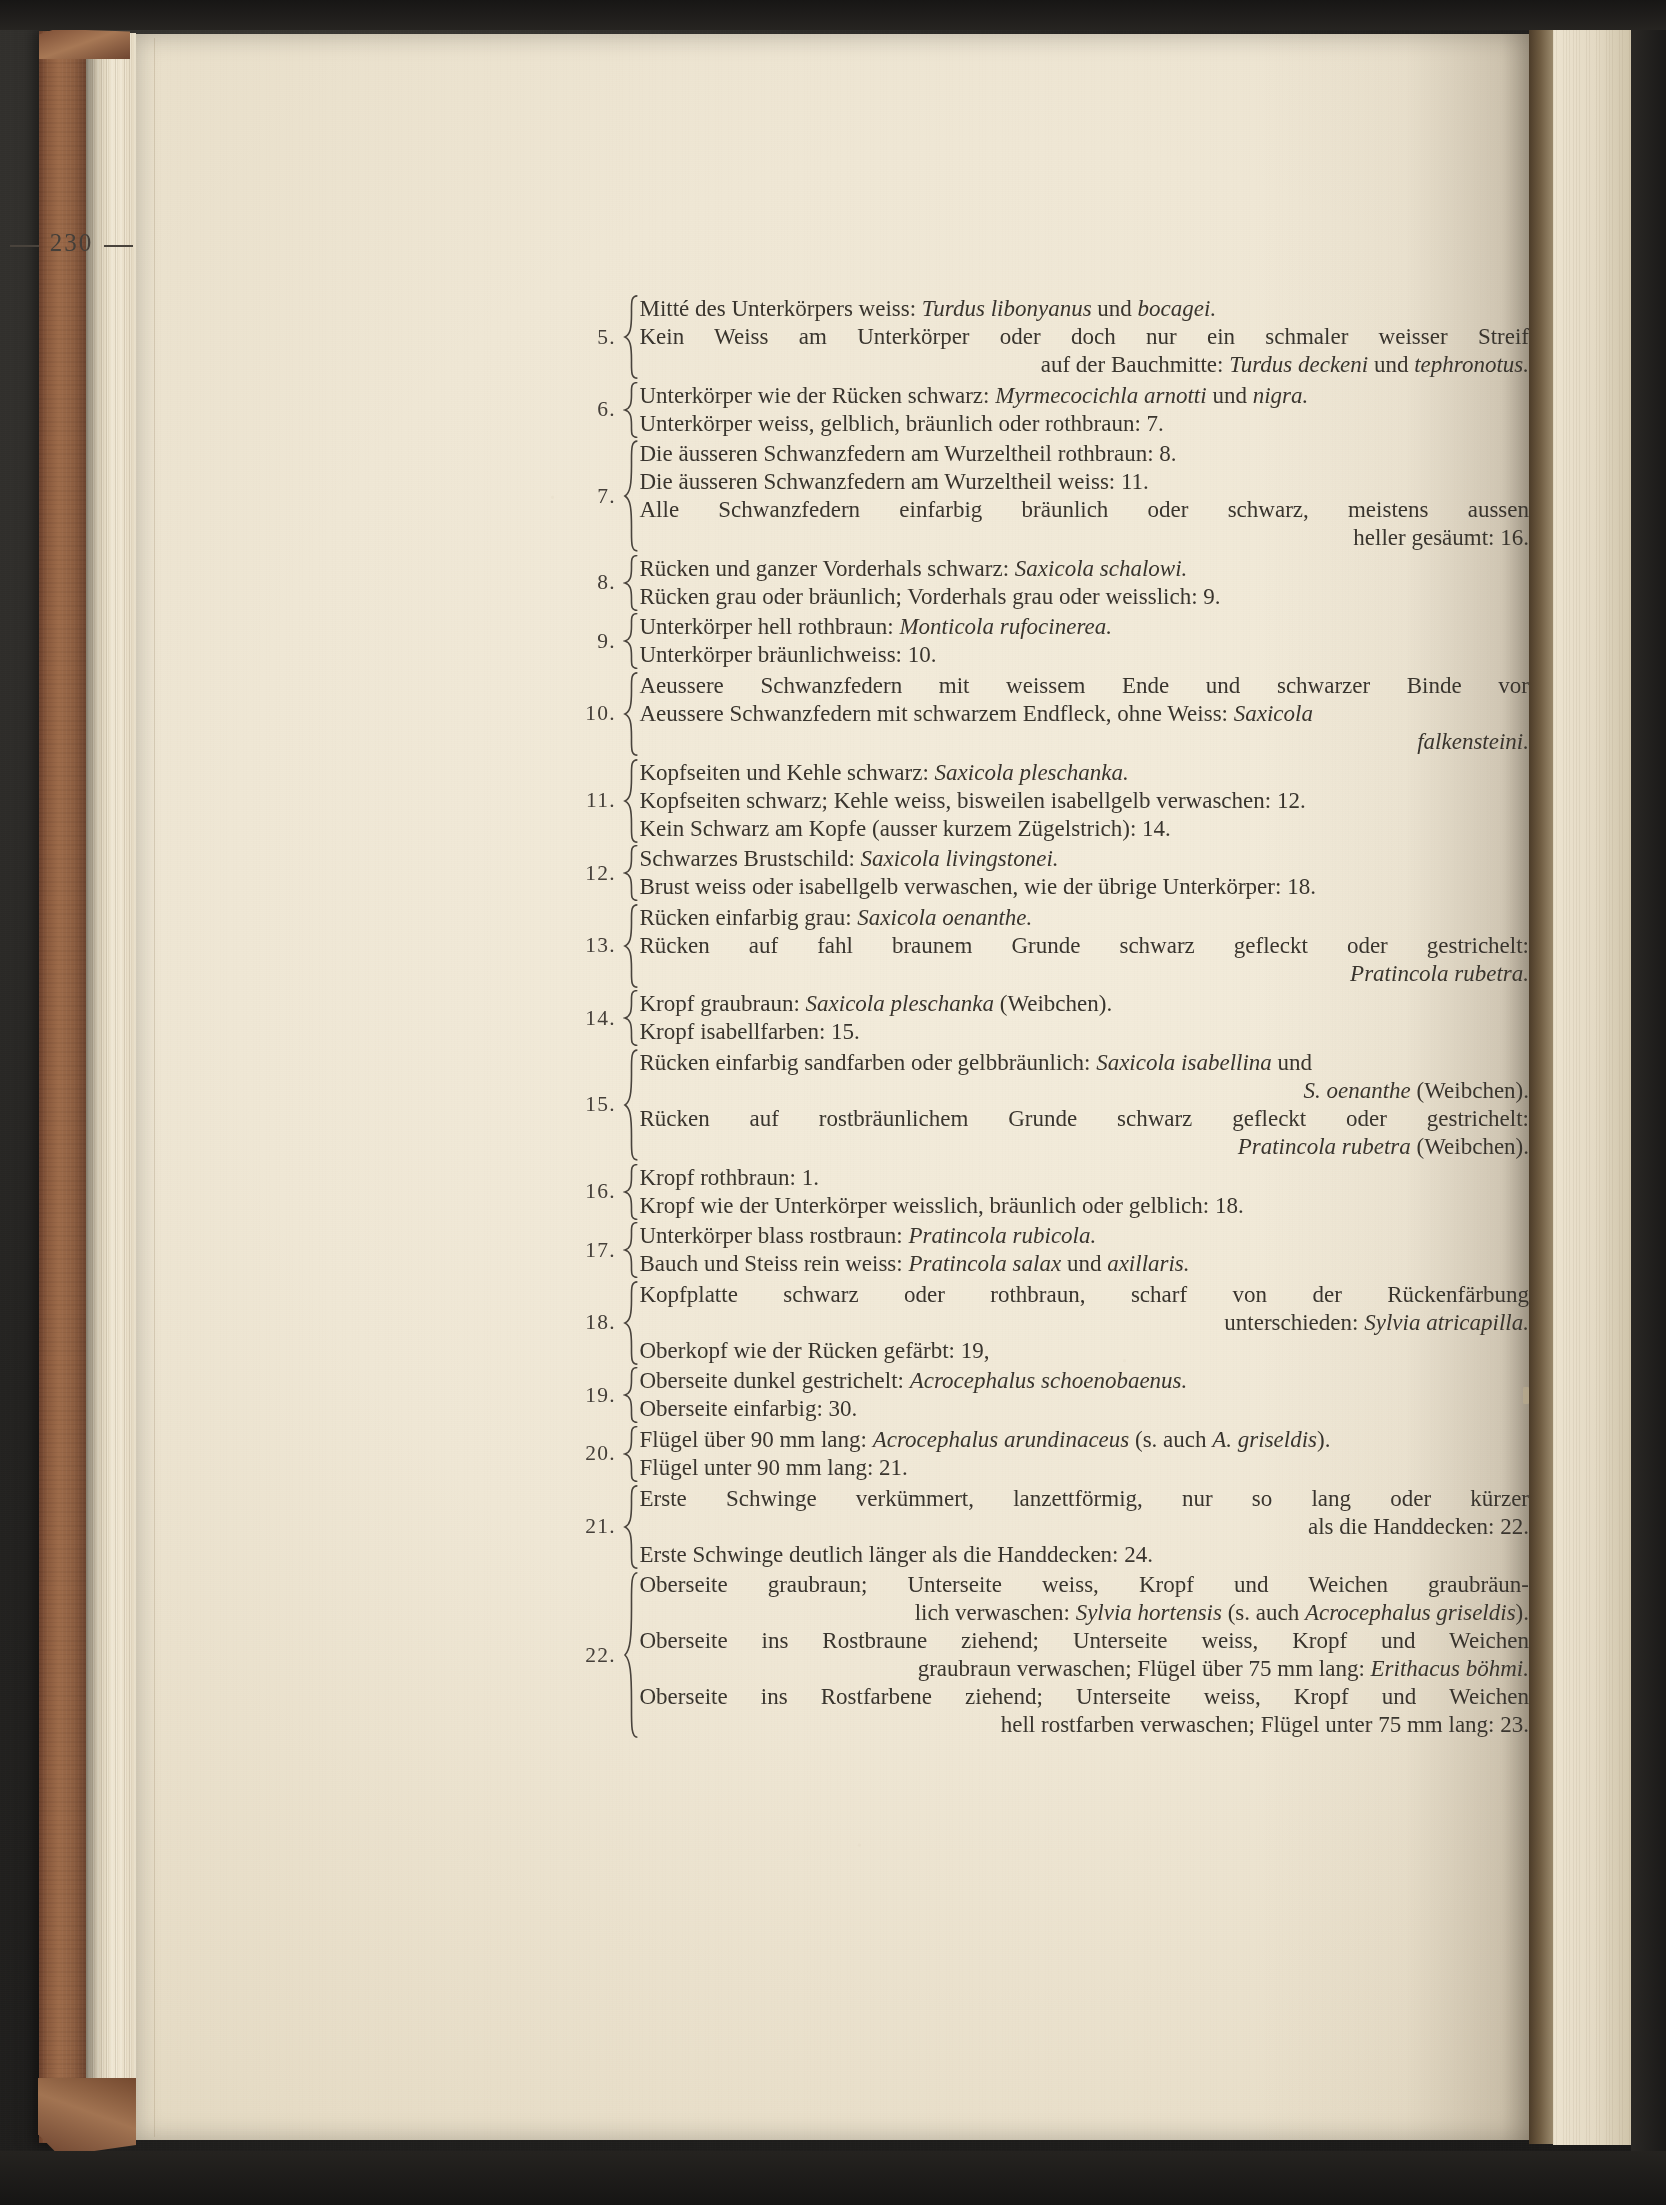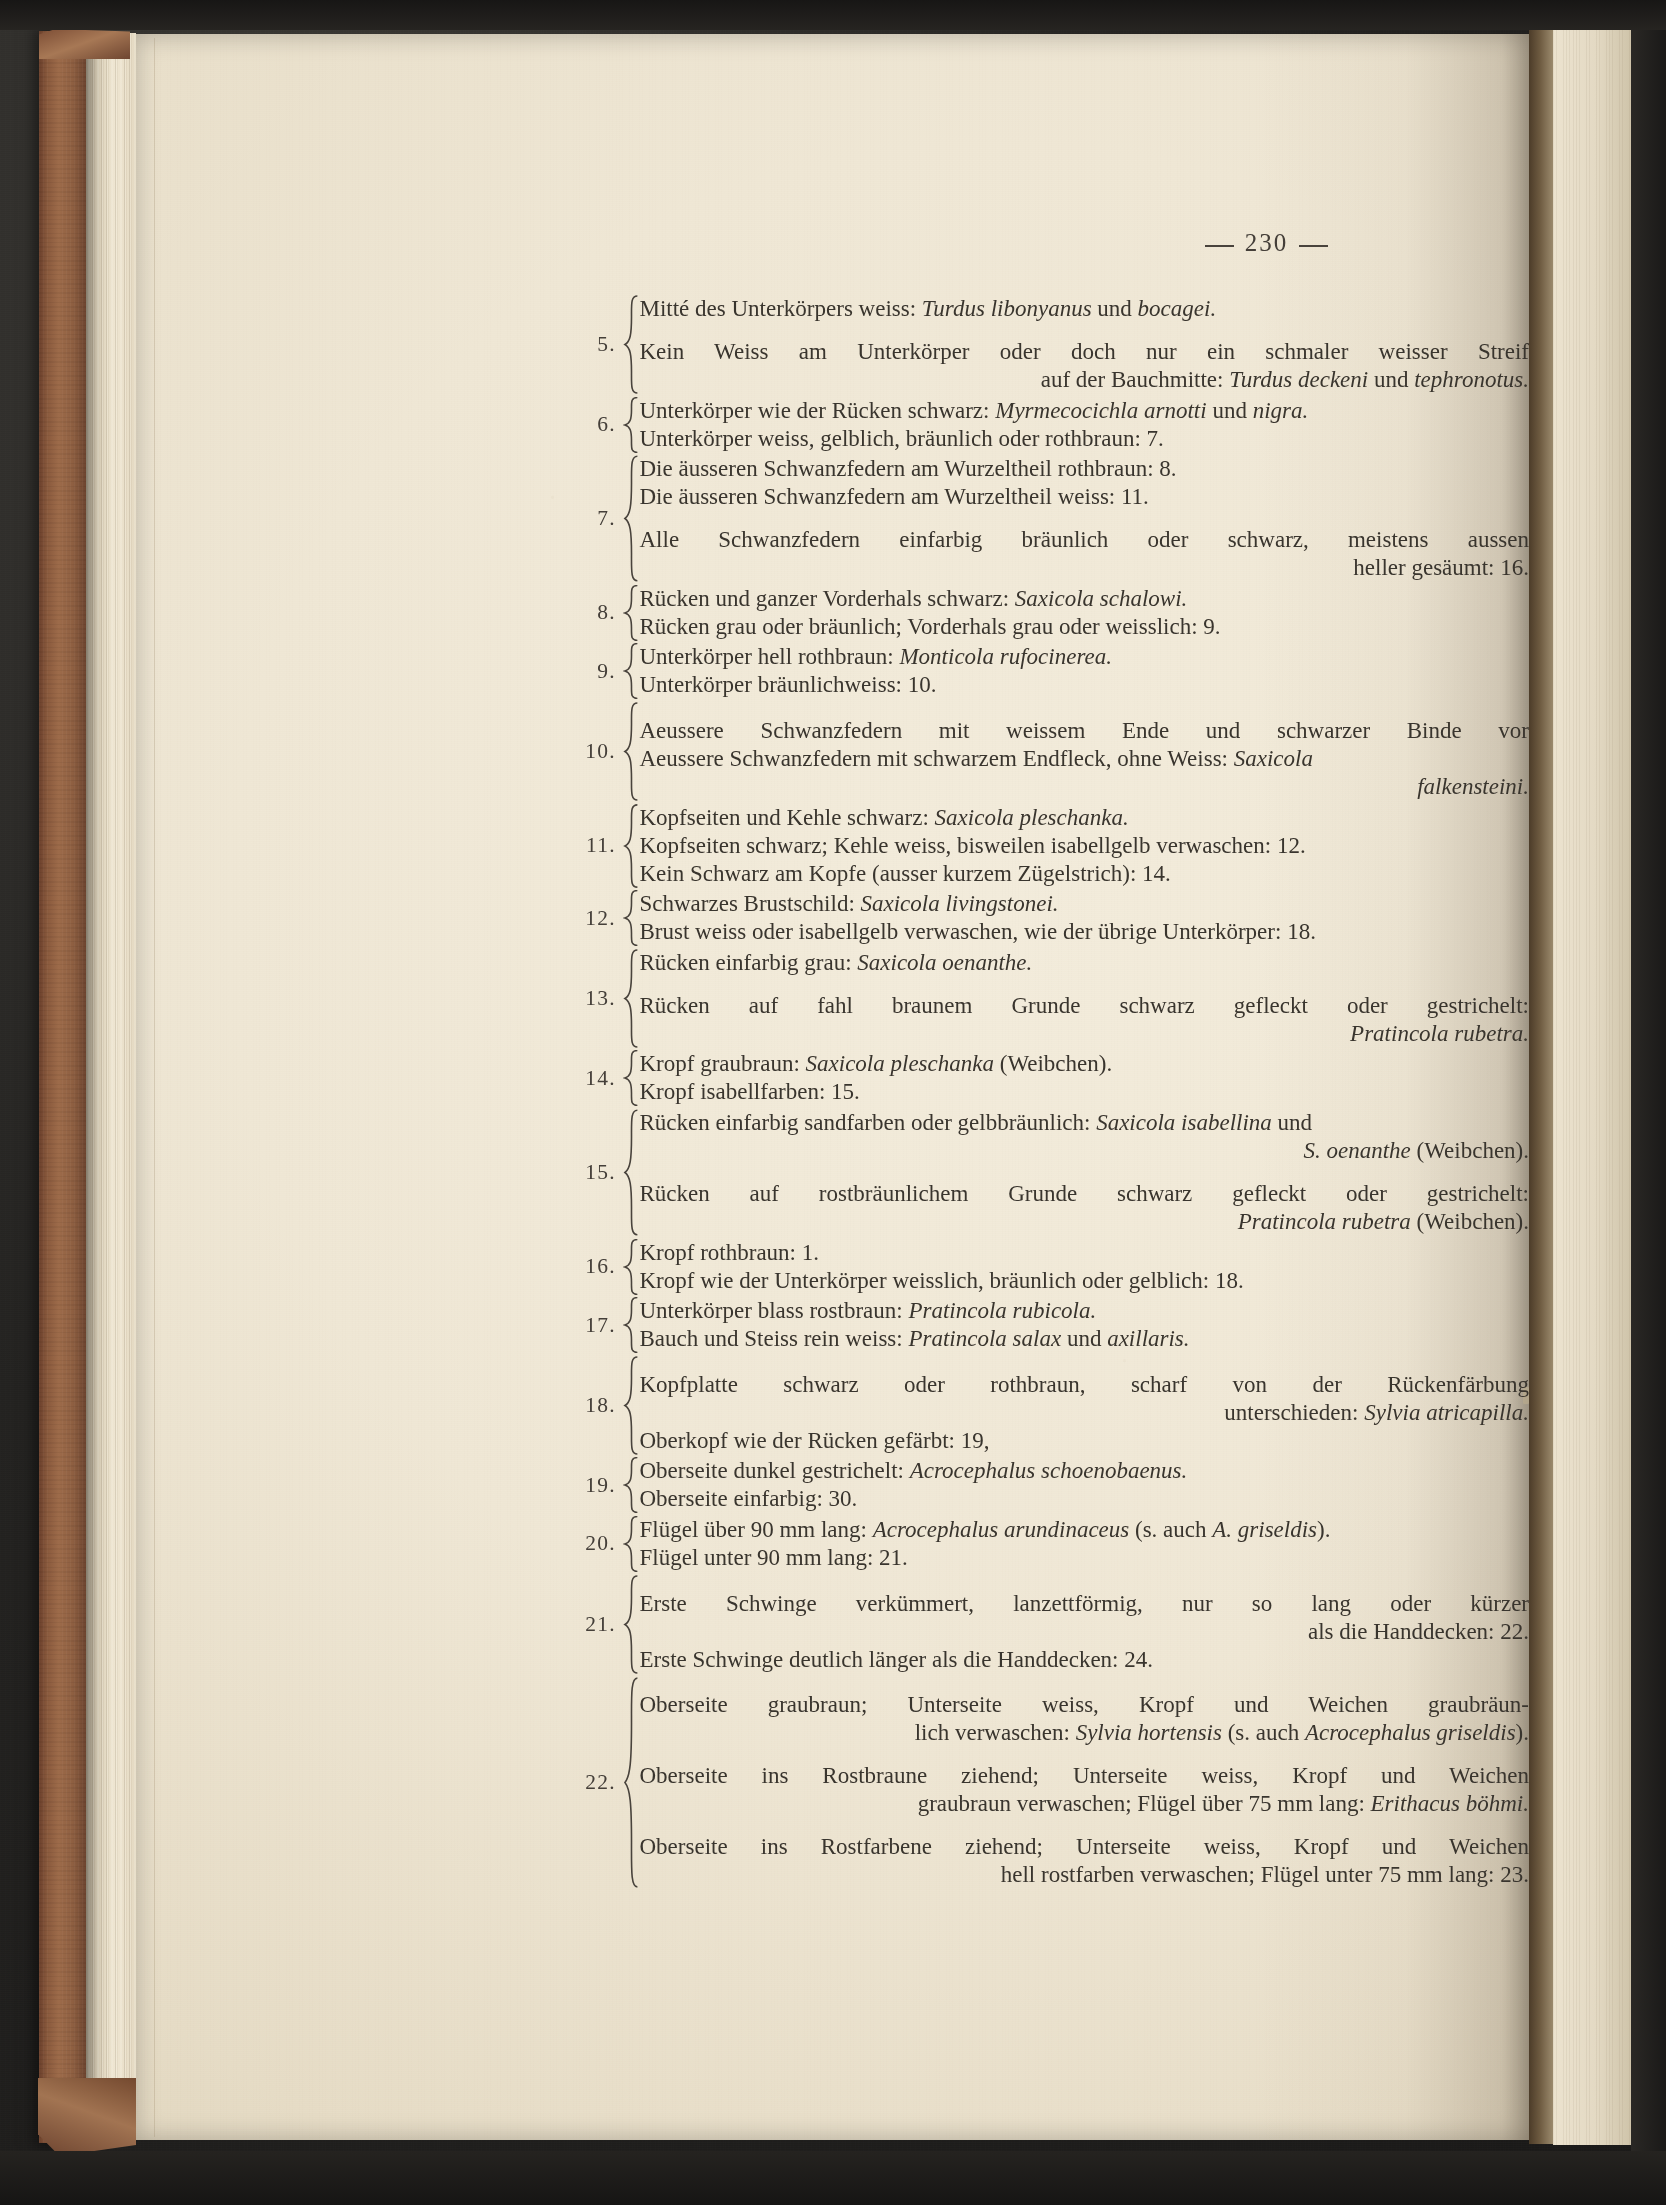--- a/index.html
+++ b/index.html
@@ -78,39 +78,39 @@
   .dark-bottom{position:absolute;left:0;top:2151px;width:1666px;height:54px;
     background:linear-gradient(0deg,#161514 0%,#252320 100%);}
   
   .nick{position:absolute;left:1523px;top:1387px;width:5.9px;height:17px;
     background:#b9ab8d;opacity:.7;border-radius:1.3px;}
 
   
   #print{position:absolute;left:0;top:0;width:1666px;height:2205px;
     color:#3b362f;}
 
-  .folio{position:absolute;left:0;top:229px;width:1338px;text-align:right;
+  .folio{position:absolute;left:0;top:229px;width:1338px;text-align:left;
     font-size:25px;letter-spacing:2px;color:#46403a;}
   .folio .dash{display:inline-block;width:29px;height:2px;background:#4a443d;
     vertical-align:3.9px;margin:0 10.4px;}
 
   .textblock{position:absolute;left:574px;top:295px;width:955px;}
 
   .entry{display:flex;align-items:stretch;margin-bottom:2.6px;}
   .num{width:42px;flex:0 0 42px;text-align:right;padding-right:6.5px;
     font-size:21.5px;color:#46403a;letter-spacing:1.3px;
     display:flex;align-items:center;justify-content:flex-end;}
   .brace{flex:0 0 17px;width:17px;position:relative;color:#4a443d;}
   .brace svg{position:absolute;left:0;top:0;width:17px;height:100%;}
   .lines{flex:1 1 auto;}
 
   .line{font-size:23px;line-height:28px;color:#3b362f;
     white-space:nowrap;}
   .line.wrapline{text-indent:0;padding-left:42px;text-align:right;}
-  .line.just{white-space:normal;text-align:justify;text-align-last:justify;margin-top:15px;}
+  .line.just{white-space:normal;text-align:justify;text-align-last:justify;}
   i{}
 
   
   #print{filter:contrast(1.02) saturate(.95);}
 </style>
 </head>
 <body>
 
 <div id="photo">
   <div class="backdrop"></div>

